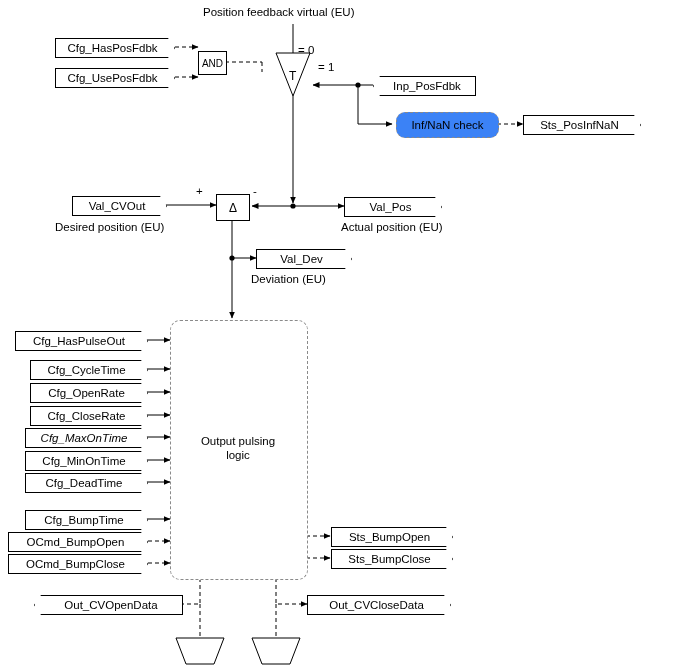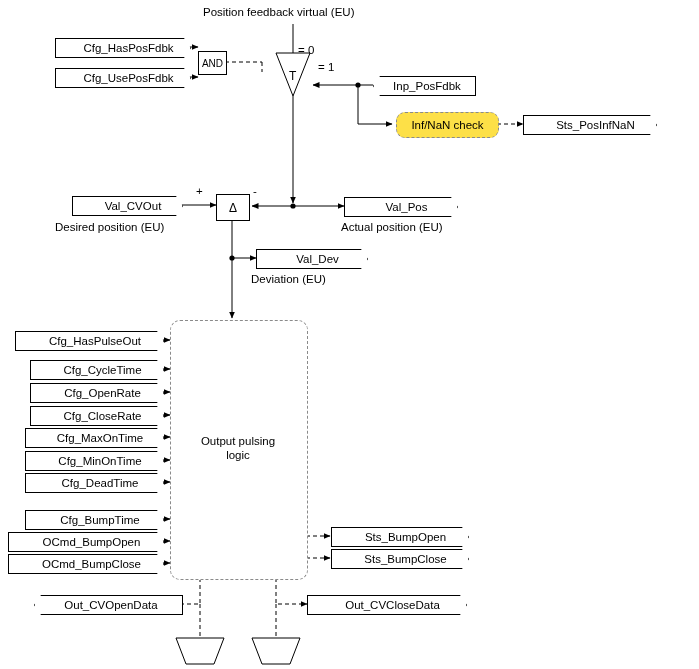--- a/index.html
+++ b/index.html
@@ -1,34 +1,34 @@
 <!DOCTYPE html>
 <html><head>
 <meta charset="utf-8">
 <style>
   html,body{margin:0;padding:0;background:#ffffff;}
   body{width:699px;height:669px;position:relative;font-family:"Liberation Sans",sans-serif;color:#000;}
   #stage{position:absolute;left:0;top:0;width:657px;height:669px;}
   svg#wires{position:absolute;left:0;top:0;width:699px;height:669px;pointer-events:none;}
   .lbl{position:absolute;font-size:11.5px;color:#000;white-space:nowrap;line-height:13px;}
   .tag{position:absolute;height:18px;display:flex;align-items:center;justify-content:center;
-       font-size:11.5px;color:#000;white-space:nowrap;background:#fff;padding-left:16px;}
+       font-size:11.5px;color:#000;white-space:nowrap;background:#fff;}
   .tag span{display:block;padding:0 2px;}
   
   .tag.right{border:1px solid #000;
     clip-path:polygon(0 0, calc(100% - 7px) 0, 100% 50%, calc(100% - 7px) 100%, 0 100%);
     padding-right:5px;}
   .tag.left{border:1px solid #000;
     clip-path:polygon(7px 0, 100% 0, 100% 100%, 7px 100%, 0 50%);
     padding-left:5px;}
   .and{position:absolute;border:1px solid #000;background:#fff;font-size:10px;
        display:flex;align-items:center;justify-content:center;}
   .pulse-box{position:absolute;border:1px dashed #8a8a8a;border-radius:10px;background:#fff;}
   .pulse-text{position:absolute;font-size:11.5px;text-align:center;line-height:14px;}
-  .infnan{position:absolute;border:1px dashed #8a8a8a;border-radius:9px;background:#fde047;
+  .infnan{position:absolute;border:1px dashed #8a8a8a;border-radius:9px;background:#3b82f6;
           font-size:11.5px;display:flex;align-items:center;justify-content:center;}
   .delta{position:absolute;border:1px solid #000;background:#fff;font-size:12px;
          display:flex;align-items:center;justify-content:center;}
   .sym{position:absolute;font-size:11.5px;}
   .title{position:absolute;font-size:11.5px;}
 </style>
 </head>
 <body>
 
 <div id="stage">
@@ -158,21 +158,21 @@
   </div>
   <div class="tag right" style="left:30px;top:360px;width:111px;">
     <span>Cfg_CycleTime</span>
   </div>
   <div class="tag right" style="left:30px;top:383px;width:111px;">
     <span>Cfg_OpenRate</span>
   </div>
   <div class="tag right" style="left:30px;top:406px;width:111px;">
     <span>Cfg_CloseRate</span>
   </div>
-  <div class="tag right" style="left:25px;top:428px;width:116px;">
+  <div class="tag right" style="left:25px;top:428px;width:116px;font-style:italic;">
     <span>Cfg_MaxOnTime</span>
   </div>
   <div class="tag right" style="left:25px;top:451px;width:116px;">
     <span>Cfg_MinOnTime</span>
   </div>
   <div class="tag right" style="left:25px;top:473px;width:116px;">
     <span>Cfg_DeadTime</span>
   </div>
   <div class="tag right" style="left:25px;top:510px;width:116px;">
     <span>Cfg_BumpTime</span>

